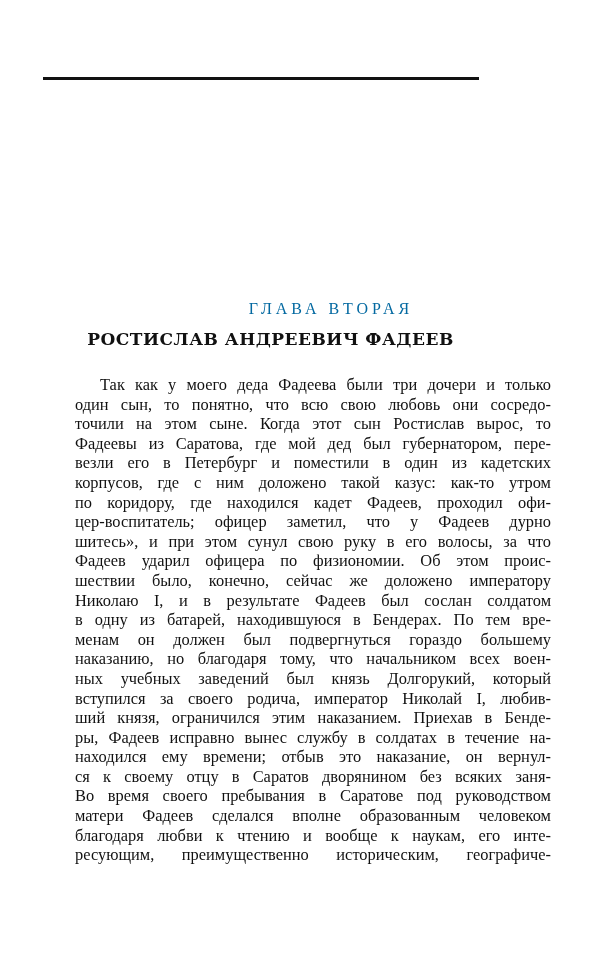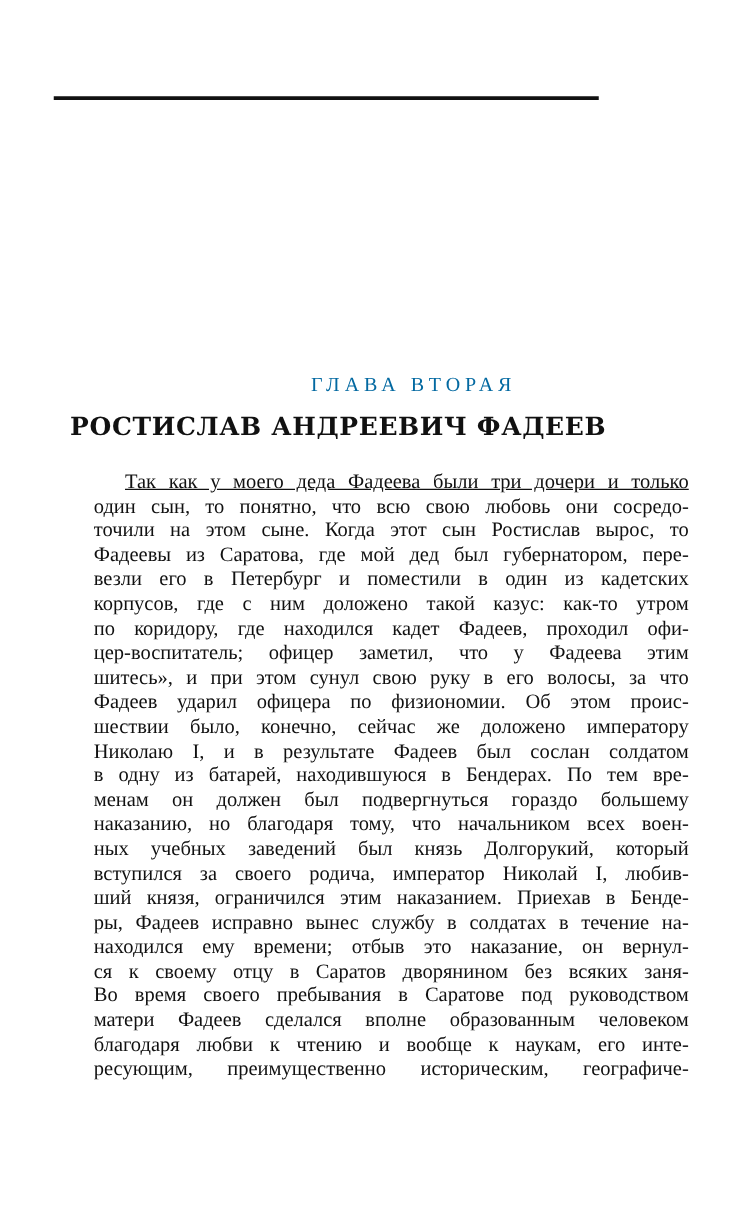--- a/index.html
+++ b/index.html
@@ -11,52 +11,52 @@
   }
   .top-rule { left: 43px; width: 436px; }
   .chapter-label {
     position: absolute; left: 0; top: 300px; width: 600px; text-align: center;
     font-family: "Liberation Serif", serif; font-size: 16px; letter-spacing: 4px;
     color: #0369a1;
     margin-left: 31px;
   }
   .chapter-title {
     position: absolute; left: 0; top: 329px; width: 541px; text-align: center;
-    font-family: "DejaVu Serif", serif; font-weight: bold; font-size: 20px;
+    font-family: "DejaVu Serif", serif; font-weight: bold; font-size: 17px;
     letter-spacing: 0.5px; color: #111;
   }
   .body-text {
     position: absolute; left: 75px; top: 375px; width: 476px;
     font-family: "Liberation Serif", serif; font-size: 16.4px; color: #111;
   }
   .line {
     height: 19.6px; line-height: 19.6px; white-space: nowrap;
     text-align: justify; text-align-last: justify; overflow: visible;
   }
-  .line.indent { padding-left: 25px; text-decoration: underline; }
+  .line.indent { padding-left: 25px; }
   .line.last { text-align-last: justify; }
 </style>
 </head>
 <body>
 
 <div class="page">
   <div class="top-rule"></div>
 
   <div class="chapter-label">ГЛАВА ВТОРАЯ</div>
   <div class="chapter-title">РОСТИСЛАВ АНДРЕЕВИЧ ФАДЕЕВ</div>
 
   <div class="body-text">
     <div class="line indent">Так как у моего деда Фадеева были три дочери и только</div>
     <div class="line">один сын, то понятно, что всю свою любовь они сосредо-</div>
     <div class="line">точили на этом сыне. Когда этот сын Ростислав вырос, то</div>
     <div class="line">Фадеевы из Саратова, где мой дед был губернатором, пере-</div>
     <div class="line">везли его в Петербург и поместили в один из кадетских</div>
     <div class="line">корпусов, где с ним доложено такой казус: как-то утром</div>
     <div class="line">по коридору, где находился кадет Фадеев, проходил офи-</div>
-    <div class="line">цер-воспитатель; офицер заметил, что у Фадеева этим</div>
+    <div class="line">цер-воспитатель; офицер заметил, что у Фадеев дурно</div>
     <div class="line">шитесь», и при этом сунул свою руку в его волосы, за что</div>
     <div class="line">Фадеев ударил офицера по физиономии. Об этом проис-</div>
     <div class="line">шествии было, конечно, сейчас же доложено императору</div>
     <div class="line">Николаю I, и в результате Фадеев был сослан солдатом</div>
     <div class="line">в одну из батарей, находившуюся в Бендерах. По тем вре-</div>
     <div class="line">менам он должен был подвергнуться гораздо большему</div>
     <div class="line">наказанию, но благодаря тому, что начальником всех воен-</div>
     <div class="line">ных учебных заведений был князь Долгорукий, который</div>
     <div class="line">вступился за своего родича, император Николай I, любив-</div>
     <div class="line">ший князя, ограничился этим наказанием. Приехав в Бенде-</div>

